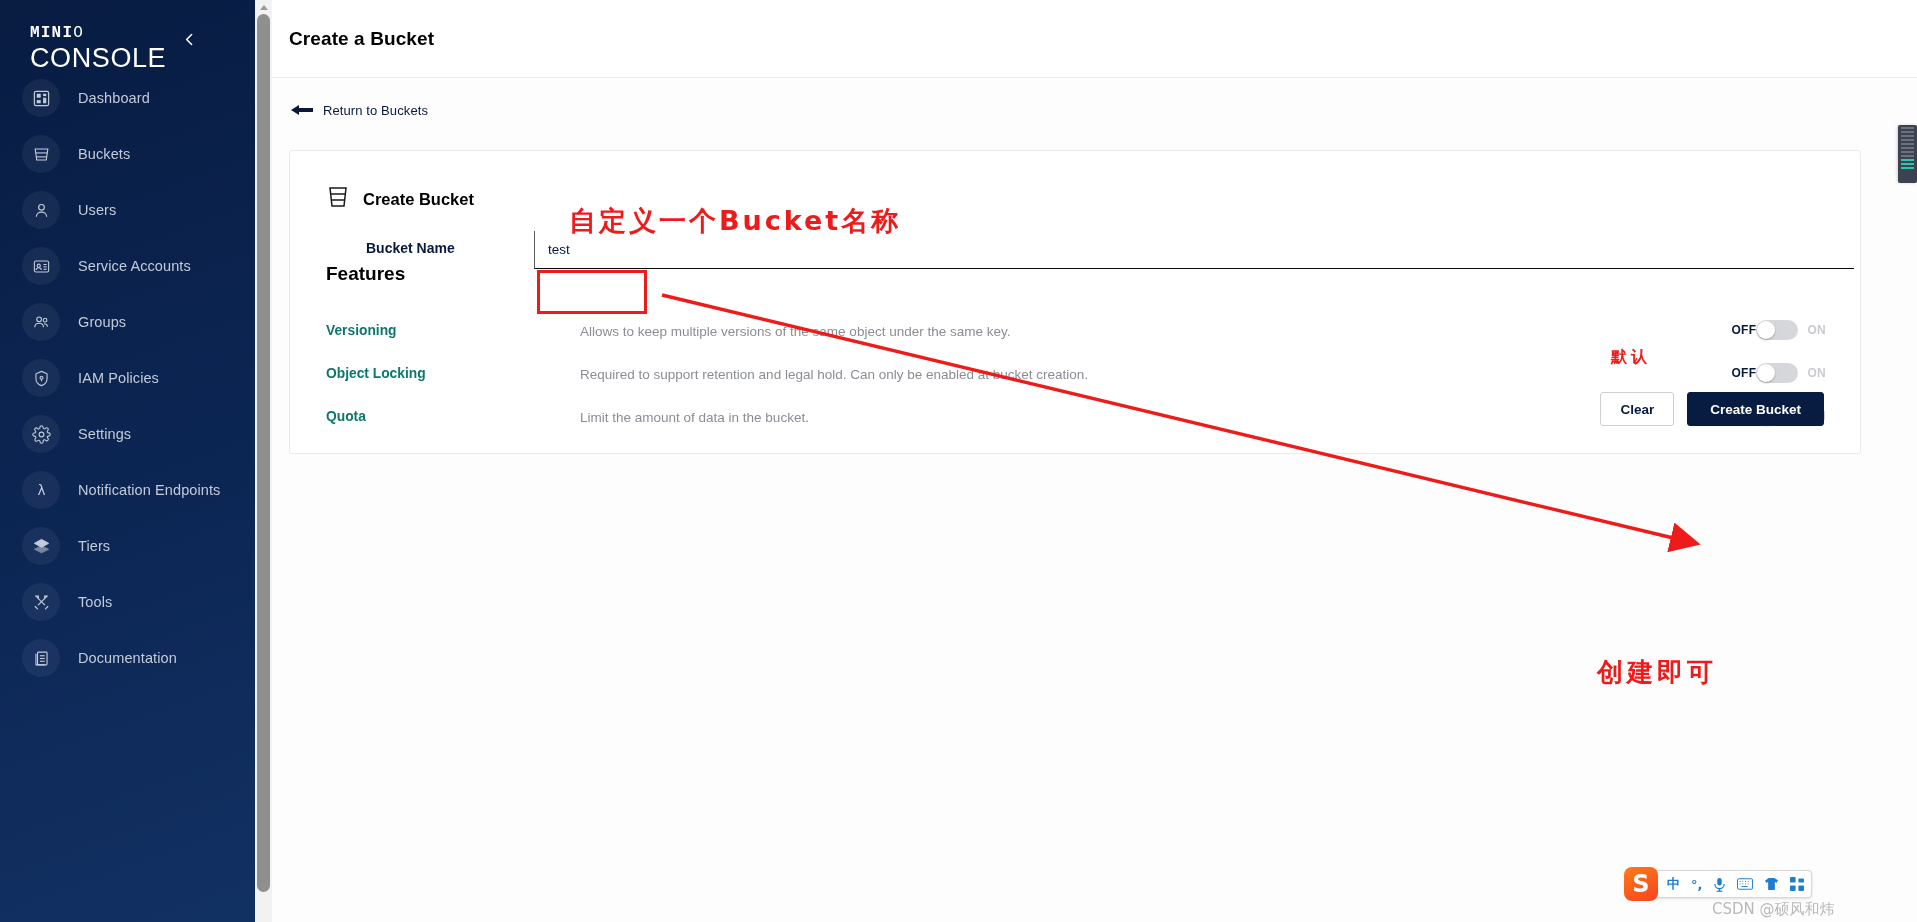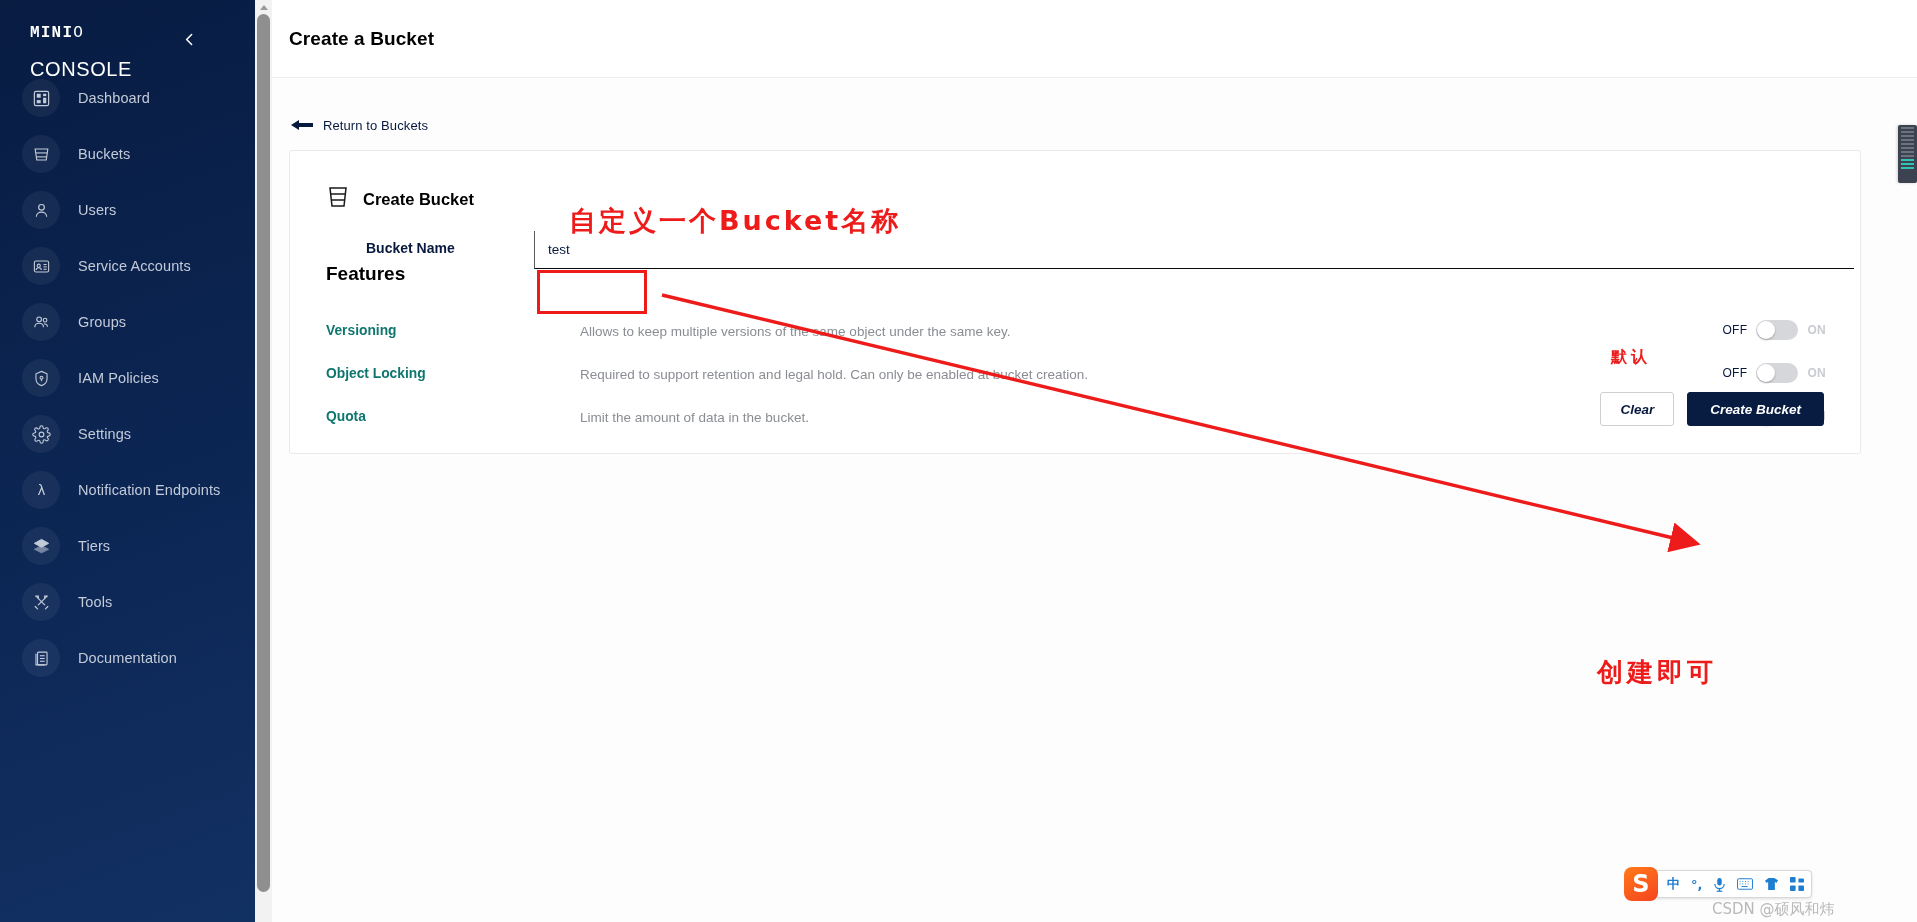--- a/index.html
+++ b/index.html
@@ -18,22 +18,22 @@
     background: linear-gradient(160deg, #081c42 0%, #0c2654 55%, #123163 100%);
     overflow: hidden;
   }
   .brand { padding: 24px 0 0 30px; }
   .brand-mini {
     color: #ffffff; font-size: 16px; font-weight: 700;
     letter-spacing: 1.2px; line-height: 18px; font-family: Liberation Mono, monospace;
   }
   .brand-mini .o { font-weight: 400; }
   .brand-console {
-    color: #ffffff; font-size: 20px; font-weight: 400;
-    letter-spacing: 0.6px; line-height: 28px; margin-top: 13px;
+    color: #ffffff; font-size: 27px; font-weight: 400;
+    letter-spacing: 0.6px; line-height: 28px; margin-top: 2px;
   }
   .collapse-btn {
     position: absolute; left: 176px; top: 26px;
     width: 26px; height: 26px;
     display: flex; align-items: center; justify-content: center;
     color: #ffffff; font-size: 17px; cursor: pointer;
   }
   .nav { position: absolute; top: 70px; left: 0; width: 256px; }
   .nav-item {
     display: flex; align-items: center;
@@ -87,21 +87,21 @@
     position: absolute; left: 17px; top: 28px;
     font-size: 19px; font-weight: 700; color: #000000;
     letter-spacing: 0.1px;
   }
   .content {
     position: absolute; left: 0; top: 79px;
     width: 1645px; height: 843px;
     background: #fdfdfd;
   }
   .return-link {
-    position: absolute; left: 17px; top: 38px;
+    position: absolute; left: 17px; top: 23px;
     display: flex; align-items: flex-end; cursor: pointer;
   }
   .return-arrow { width: 26px; height: 16px; }
   .return-text {
     margin-left: 8px; font-size: 13px; color: #07193e;
     letter-spacing: 0.1px;
   }
 
   .card {
     position: absolute; left: 17px; top: 71px;
@@ -150,22 +150,22 @@
   }
   .feature-desc {
     position: absolute; left: 254px; top: 12px;
     font-size: 13.5px; color: #8a8d93;
   }
   .toggle-wrap {
     position: absolute; right: 0; top: 8px;
     display: flex; align-items: center;
   }
   .toggle-off-label {
-    font-size: 12px; font-weight: 400; color: #07193e;
-    letter-spacing: 0.3px; margin-right: 9px;
+    font-size: 12px; font-weight: 700; color: #07193e;
+    letter-spacing: 0.3px; 
   }
   .toggle-on-label {
     font-size: 12px; font-weight: 700; color: #c9cbd0;
     letter-spacing: 0.3px; margin-left: 9px;
   }
   .toggle {
     width: 42px; height: 20px; border-radius: 11px;
     background: #d6d7da; position: relative; cursor: pointer;
   }
   .toggle .knob {
@@ -175,21 +175,21 @@
   }
 
   .card-actions {
     position: absolute; right: 36px; bottom: 27px;
     display: flex; align-items: center; gap: 13px;
   }
   .btn {
     font-family: "Liberation Sans", sans-serif;
     font-size: 13.5px; font-weight: 700;
     border-radius: 3px; cursor: pointer;
-    height: 34px; padding: 0 19px; font-style: italic;
+    height: 34px; padding: 0 19px;
   }
   .btn-clear { background: #ffffff; border: 1px solid #cfcfcf; color: #07193e; }
   .btn-create { background: #081c42; border: 1px solid #081c42; color: #ffffff; padding: 0 22px; }
 
   
   .anno {
     position: absolute;
     color: #ee1b1b;
     font-family: "DejaVu Sans", sans-serif;
     font-weight: 700;

